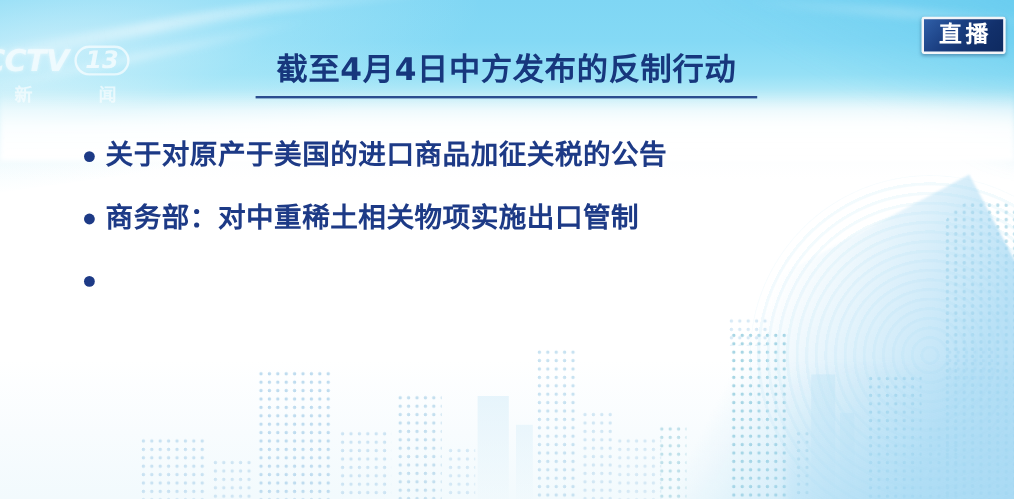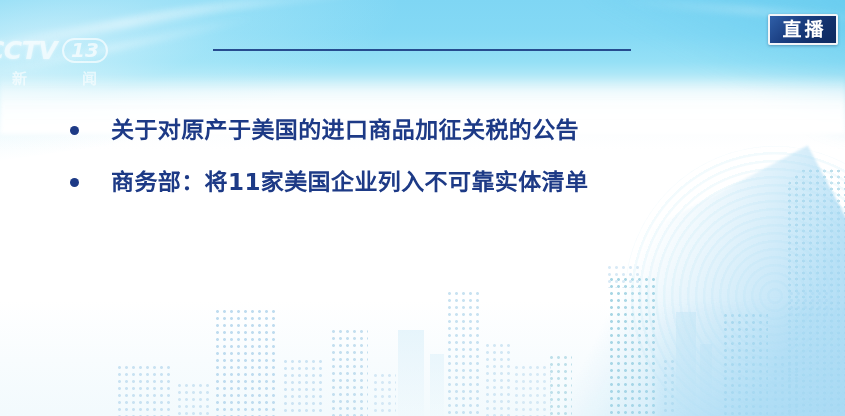--- a/index.html
+++ b/index.html
@@ -233,21 +233,20 @@
   .bullets {
     position: absolute;
     left: 70px;
     top: 104px;
     right: 20px;
   }
   .bullet-row {
     display: flex;
     align-items: center;
     height: 52px;
-    gap: 23px;
   }
   .dot {
     width: 9px;
     height: 9px;
     border-radius: 50%;
     background: #1d3a86;
     flex: 0 0 auto;
     margin-right: 9px;
     margin-top: 1px;
   }
@@ -319,27 +318,31 @@
       <span>新</span>
       <span>闻</span>
     </div>
   </div>
 
   <div class="live-badge">
     <span>直播</span>
   </div>
 
   <div class="title-wrap">
+    <div class="title">截至4月4日中方发布的反制行动</div>
     <div class="title-rule"></div>
   </div>
 
   <div class="bullets">
     <div class="bullet-row">
       <div class="dot"></div>
       <div class="bullet-text">关于对原产于美国的进口商品加征关税的公告</div>
     </div>
     <div class="bullet-row">
       <div class="dot"></div>
-      <div class="bullet-text">商务部：将11家美国企业列入不可靠实体清单</div>
+      <div class="bullet-text">商务部：对中重稀土相关物项实施出口管制</div>
+    </div>
+    <div class="bullet-row">
+      <div class="dot"></div>
     </div>
   </div>
 
 </div>
 
 </body></html>

